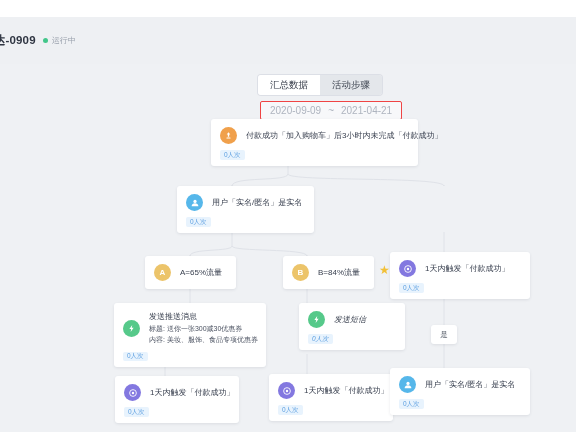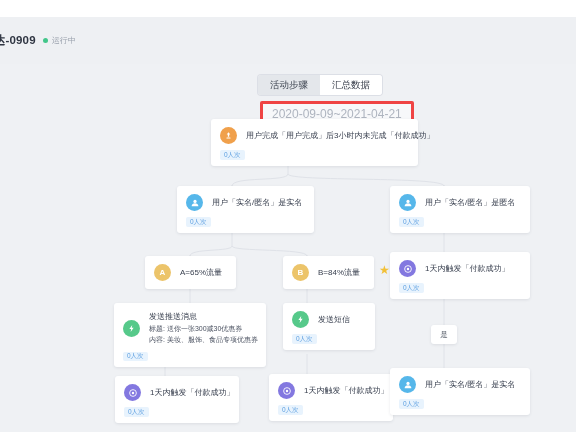--- a/index.html
+++ b/index.html
@@ -50,23 +50,23 @@
   }
   .tab {
     padding: 5px 12px; font-size: 9.5px; white-space: nowrap;
     background: #e4e7eb; color: #3d4450; line-height: 1;
   }
   .tab.active { background: #ffffff; color: #2f3542; }
 
   
   .date-range {
     position: absolute; left: 260px; top: 37px;
-    background: #f7f8fa; border: 3px solid #ef4444; border-radius: 2px;
-    padding: 3px 9px; display: flex; align-items: center; 
-    font-size: 12px; color: #aeb4bf; white-space: nowrap;
+    background: #f7f8fa; border: 1px solid #ef4444; border-radius: 2px;
+    padding: 3px 9px; display: flex; align-items: center; gap: 7px;
+    font-size: 10px; color: #aeb4bf; white-space: nowrap;
   }
 
   
   .node {
     position: absolute;
     background: #ffffff;
     border-radius: 3px;
     box-shadow: 0 1px 3px rgba(40,50,70,.10);
     display: flex; flex-direction: column;
     padding: 8px 10px 6px 9px;
@@ -147,68 +147,56 @@
 
         <path d="M444,168 L444,188"></path>
 
         <path d="M444,234 L444,261"></path>
 
         <path d="M444,280 L444,304"></path>
       </g>
     </svg>
 
     <div class="tabs">
+      <div class="tab active">汇总数据</div>
       <div class="tab">活动步骤</div>
-      <div class="tab active">汇总数据</div>
     </div>
 
     <div class="date-range">
       <span>2020-09-09</span>
       <span>~</span>
       <span>2021-04-21</span>
     </div>
 
     <div class="node" style="left:211px; top:55px; width:207px;">
       <div class="node-row">
         <span class="node-icon ic-orange">
           <svg width="9" height="9" viewBox="0 0 16 16">
             <path d="M8 2 L11.2 6 H9.2 V10 H6.8 V6 H4.8 Z" fill="#ffffff"></path>
             <rect x="4.3" y="11.4" width="7.4" height="1.8" rx=".9" fill="#ffffff"></rect>
           </svg>
         </span>
-        <span class="node-text">用户完成「用户完成」后3小时内未完成「付款成功」</span>
+        <span class="node-text">付款成功「加入购物车」后3小时内未完成「付款成功」</span>
       </div>
       <span class="badge">0人次</span>
     </div>
 
     <div class="node" style="left:177px; top:122px; width:137px;">
       <div class="node-row">
         <span class="node-icon ic-blue">
           <svg width="10" height="10" viewBox="0 0 16 16">
             <circle cx="8" cy="5.4" r="2.6" fill="#ffffff"></circle>
             <path d="M2.6 13.2 C2.6 9.9 5 8.4 8 8.4 C11 8.4 13.4 9.9 13.4 13.2 Z" fill="#ffffff"></path>
           </svg>
         </span>
         <span class="node-text">用户「实名/匿名」是实名</span>
       </div>
       <span class="badge">0人次</span>
     </div>
 
-    <div class="node" style="left:390px; top:122px; width:140px;">
-      <div class="node-row">
-        <span class="node-icon ic-blue">
-          <svg width="10" height="10" viewBox="0 0 16 16">
-            <circle cx="8" cy="5.4" r="2.6" fill="#ffffff"></circle>
-            <path d="M2.6 13.2 C2.6 9.9 5 8.4 8 8.4 C11 8.4 13.4 9.9 13.4 13.2 Z" fill="#ffffff"></path>
-          </svg>
-        </span>
-        <span class="node-text">用户「实名/匿名」是匿名</span>
-      </div>
-      <span class="badge">0人次</span>
-    </div>
 
     <div class="node" style="left:145px; top:192px; width:91px; padding-bottom:8px;">
       <div class="node-row">
         <span class="node-icon ic-amber">A</span>
         <span class="node-text">A=65%流量</span>
       </div>
     </div>
 
     <div class="node" style="left:283px; top:192px; width:91px; padding-bottom:8px;">
       <div class="node-row">
@@ -241,21 +229,21 @@
         </span>
         <span class="node-text">
           <span class="l1">发送推送消息</span><br>
           <span class="l2">标题: 送你一张300减30优惠券</span><br>
           <span class="l3">内容: 美妆、服饰、食品专项优惠券</span>
         </span>
       </div>
       <span class="badge">0人次</span>
     </div>
 
-    <div class="node" style="left:283px; top:239px; width:92px;">
+    <div class="node" style="left:299px; top:239px; width:106px;font-style:italic;">
       <div class="node-row">
         <span class="node-icon ic-green">
           <svg width="9" height="9" viewBox="0 0 16 16">
             <path d="M9.3 1.6 L4.2 9.1 H7.4 L6.5 14.4 L11.8 6.8 H8.5 Z" fill="#ffffff"></path>
           </svg>
         </span>
         <span class="node-text">发送短信</span>
       </div>
       <span class="badge">0人次</span>
     </div>

